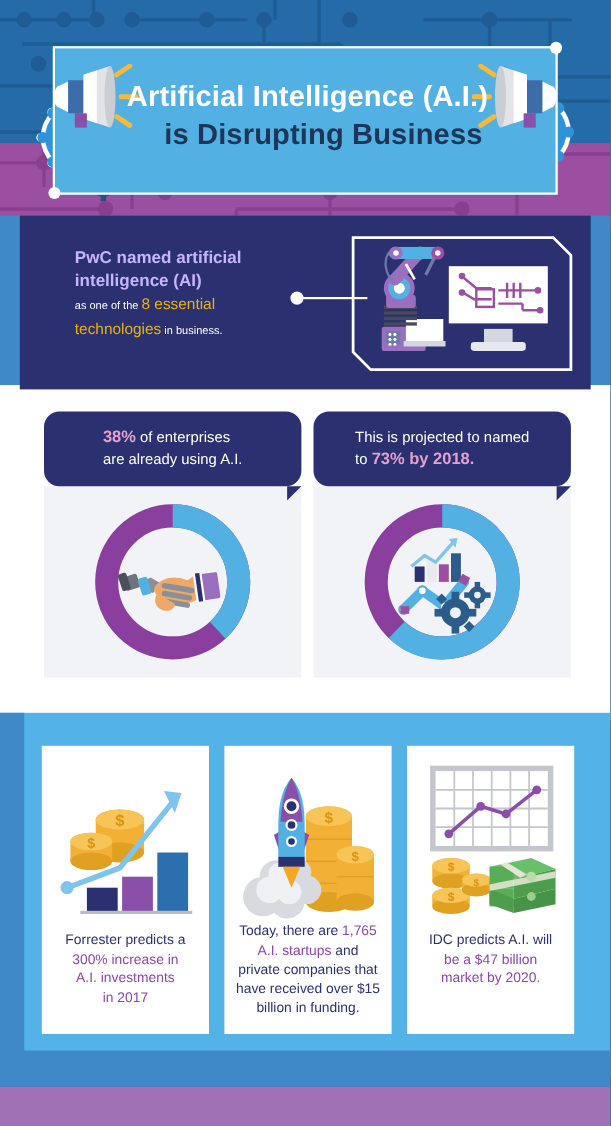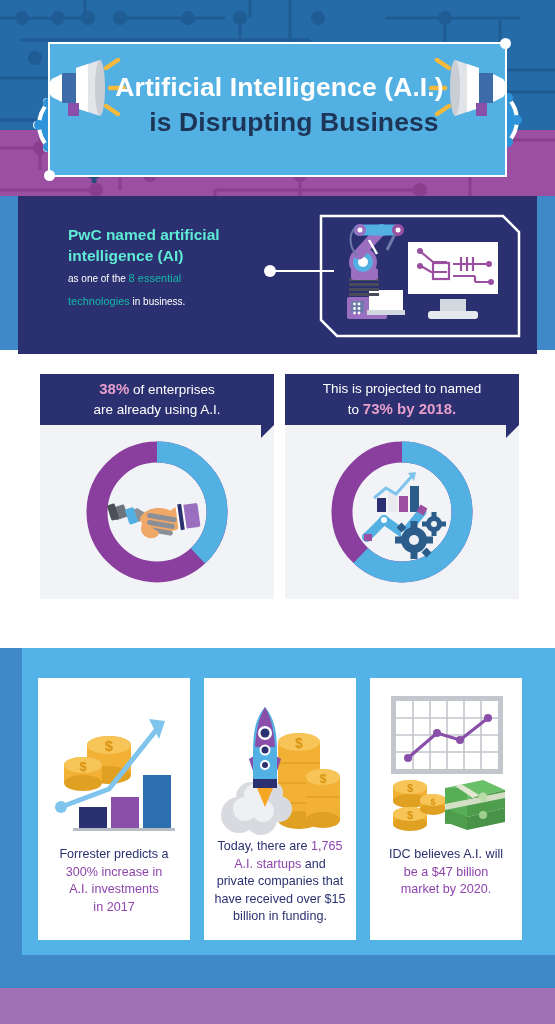--- a/index.html
+++ b/index.html
@@ -45,34 +45,34 @@
 
   
   .pwc-panel {
     position:absolute; left:18px; top:196px; width:519px; height:158px;
     background:#2B3170;
   }
   .pwc-text {
     position:absolute; left:50px; top:28px; width:215px;
     color:#FFFFFF; line-height:21px;
   }
-  .pwc-text .big { font-size:15.5px; font-weight:bold; color:#5eead4; }
+  .pwc-text .big { font-size:15.5px; font-weight:bold; color:#c4b5fd; }
   .pwc-text .reg { font-size:10px; font-weight:normal; color:#FFFFFF; }
-  .pwc-text .med { font-size:11px; font-weight:normal; color:#14b8a6;text-align:center; }
+  .pwc-text .med { font-size:14px; font-weight:normal; color:#eab308;text-align:center; }
   .pwc-line { position:absolute; left:252px; top:268px; width:62px; height:2px; background:#FFFFFF; }
   .pwc-line-dot { position:absolute; left:246px; top:263px; width:12px; height:12px; border-radius:50%; background:#FFFFFF; }
 
   
   .donut-card { position:absolute; top:374px; width:234px; }
   .donut-card.left  { left:40px; }
   .donut-card.right { left:285px; }
   .banner {
-    position:relative; height:51px; background:#2B3170;
+    position:relative; height:68px; background:#2B3170;
     display:flex; align-items:center; justify-content:center;
-    color:#FFFFFF; font-size:13.5px; line-height:20px; text-align:center;
+    color:#FFFFFF; font-size:13.5px; line-height:20px; border-radius:14px;
   }
   .banner::after {
     content:""; position:absolute; right:0; bottom:-13px;
     border-left:13px solid #2B3170; border-bottom:13px solid transparent;
   }
   .banner .pink { color:#E79FCB; font-weight:bold; font-size:15px; }
   .donut-body {
     height:174px; background:#F2F3F7;
     display:flex; align-items:center; justify-content:center;
   }
@@ -613,20 +613,20 @@
           <path d="M62,116 L84,125 L84,138 L62,130 Z" fill="#4E9D4D"></path>
           <path d="M84,125 L122,116 L122,130 L84,138 Z" fill="#479347"></path>
           <path d="M62,112 L122,100 L122,106 L62,118 Z" fill="#E2E6D2" opacity=".9"></path>
           <path d="M72,94 L78,92 L96,103 L90,106 Z" fill="#E2E6D2"></path>
           <circle cx="100" cy="105" r="4.5" fill="#B9DCA8"></circle>
           <circle cx="100" cy="123" r="4" fill="#9FCF8E"></circle>
         </g>
       </svg>
     </div>
     <div class="stat-text">
-      <span>IDC believes A.I. will</span><br>
+      <span>IDC predicts A.I. will</span><br>
       <span class="pur">be a $47 billion</span><br>
       <span class="pur">market by 2020.</span>
     </div>
   </div>
 
 
 </div>
 
 </body></html>

